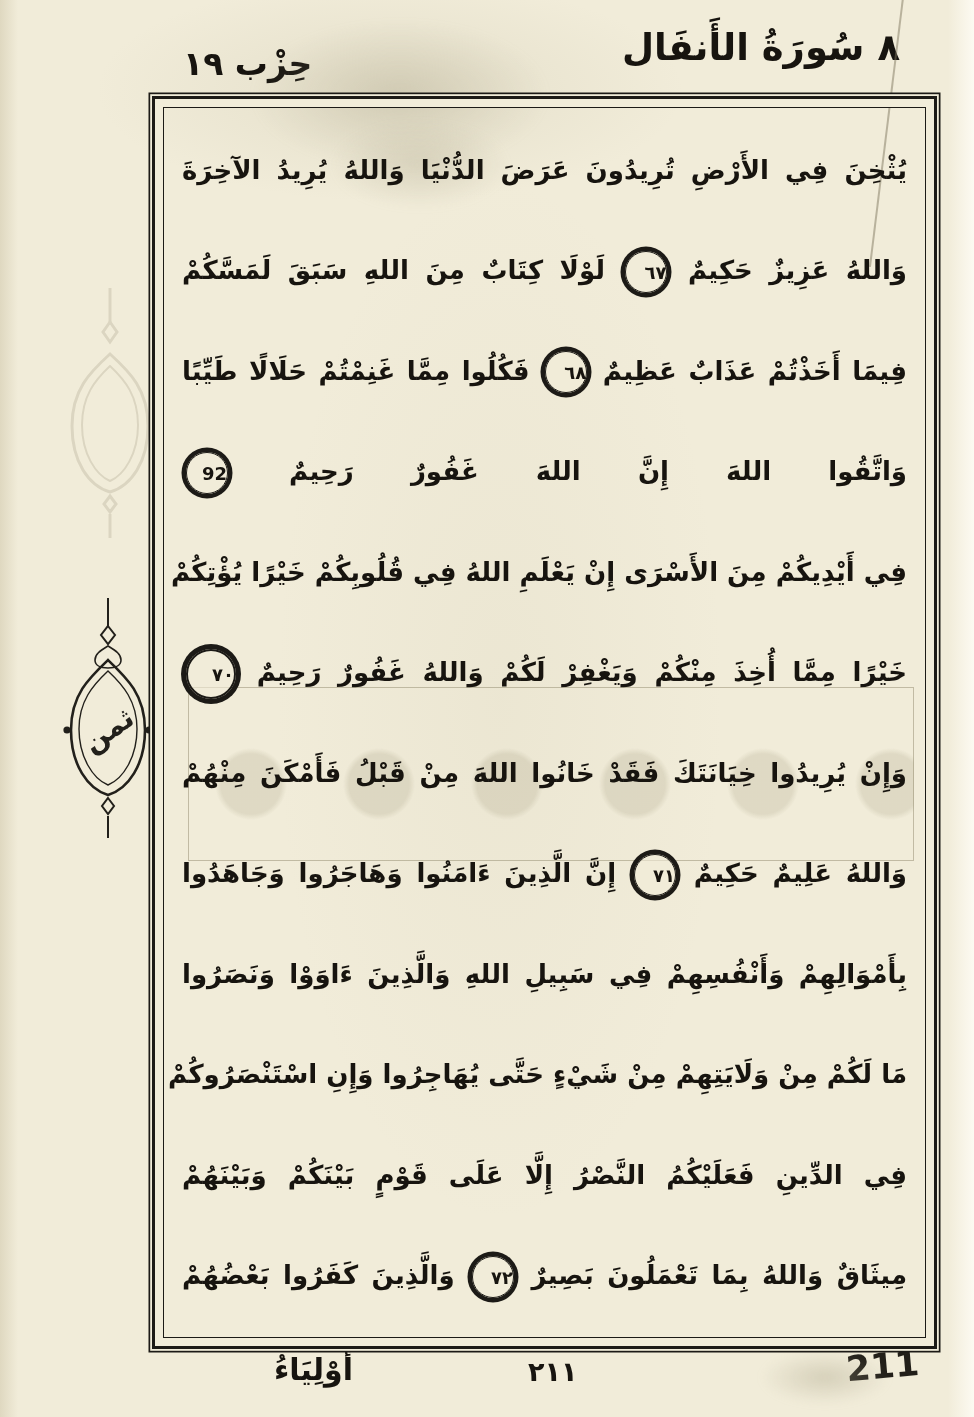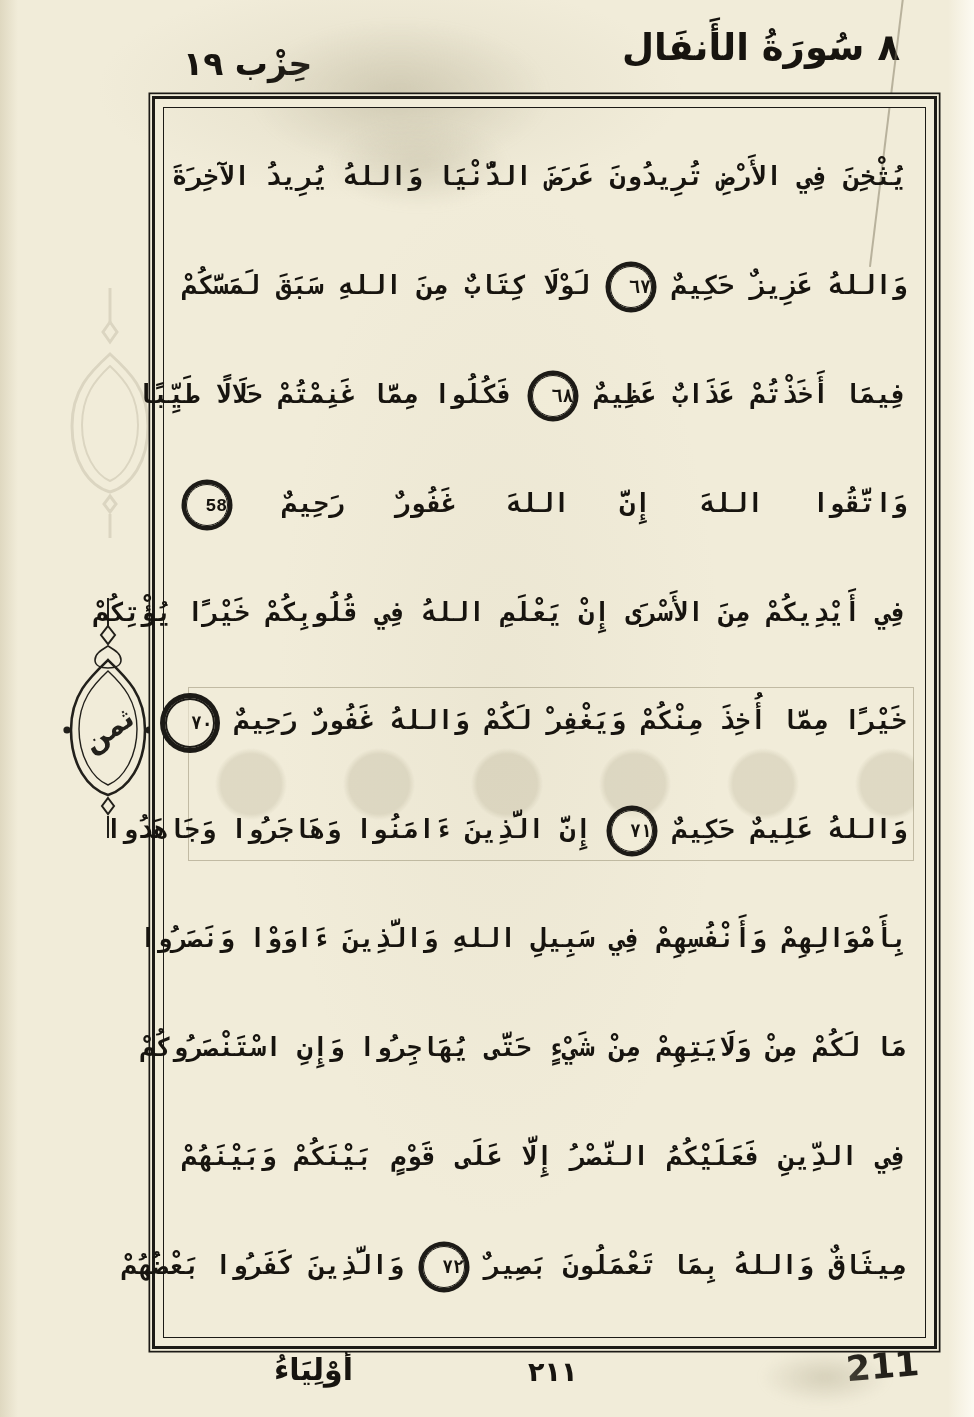--- a/index.html
+++ b/index.html
@@ -36,21 +36,21 @@
     transform:rotate(7deg);z-index:1;}
   .ghost-medallion{position:absolute;left:58px;top:288px;z-index:1;opacity:.85;}
   
   .medallion{position:absolute;left:56px;top:598px;z-index:2;}
   
   .catchword{position:absolute;left:274px;top:1352px;direction:rtl;font-size:30px;font-weight:bold;}
   .pagenum-ar{position:absolute;left:528px;top:1356px;font-size:27px;font-weight:bold;direction:rtl;}
   .pagenum-en{position:absolute;left:846px;top:1346px;font-size:35px;font-weight:600;transform:rotate(-5deg);
     font-family:"DejaVu Sans",sans-serif;color:#221f19;}
   .frame, .content{z-index:2;}
-  .content{z-index:3;font-family:Liberation Mono, monospace;}
+  .content{z-index:3;}
 </style>
 </head>
 <body>
 
 <div class="page">
 
   <div class="crease"></div>
   <div class="blob" style="left:250px;top:20px;width:300px;height:150px;background:radial-gradient(ellipse,rgba(172,165,138,.35),transparent 70%);"></div>
   <div class="blob" style="left:330px;top:120px;width:180px;height:90px;background:radial-gradient(ellipse,rgba(172,165,138,.3),transparent 70%);"></div>
   <div class="blob" style="left:760px;top:1350px;width:130px;height:55px;background:radial-gradient(ellipse,rgba(172,165,138,.4),transparent 70%);"></div>
@@ -110,35 +110,38 @@
         <span>فِيمَا أَخَذْتُمْ عَذَابٌ عَظِيمٌ</span>
         <span class="vmark">
             <span class="vnum">٦٨</span>
           </span>
         <span>فَكُلُوا مِمَّا غَنِمْتُمْ حَلَالًا طَيِّبًا</span>
       </div>
 
       <div class="line">
         <span>وَاتَّقُوا اللهَ إِنَّ اللهَ غَفُورٌ رَحِيمٌ</span>
         <span class="vmark">
-            <span class="vnum">58</span>
+            <span class="vnum">92</span>
           </span>
       </div>
 
       <div class="line">
         <span>فِي أَيْدِيكُمْ مِنَ الأَسْرَى إِنْ يَعْلَمِ اللهُ فِي قُلُوبِكُمْ خَيْرًا يُؤْتِكُمْ</span>
       </div>
 
       <div class="line">
         <span>خَيْرًا مِمَّا أُخِذَ مِنْكُمْ وَيَغْفِرْ لَكُمْ وَاللهُ غَفُورٌ رَحِيمٌ</span>
         <span class="vmark big">
             <span class="vnum">٧٠</span>
           </span>
       </div>
 
+      <div class="line">
+        <span>وَإِنْ يُرِيدُوا خِيَانَتَكَ فَقَدْ خَانُوا اللهَ مِنْ قَبْلُ فَأَمْكَنَ مِنْهُمْ</span>
+      </div>
 
       <div class="line">
         <span>وَاللهُ عَلِيمٌ حَكِيمٌ</span>
         <span class="vmark">
             <span class="vnum">٧١</span>
           </span>
         <span>إِنَّ الَّذِينَ ءَامَنُوا وَهَاجَرُوا وَجَاهَدُوا</span>
       </div>
 
       <div class="line">

